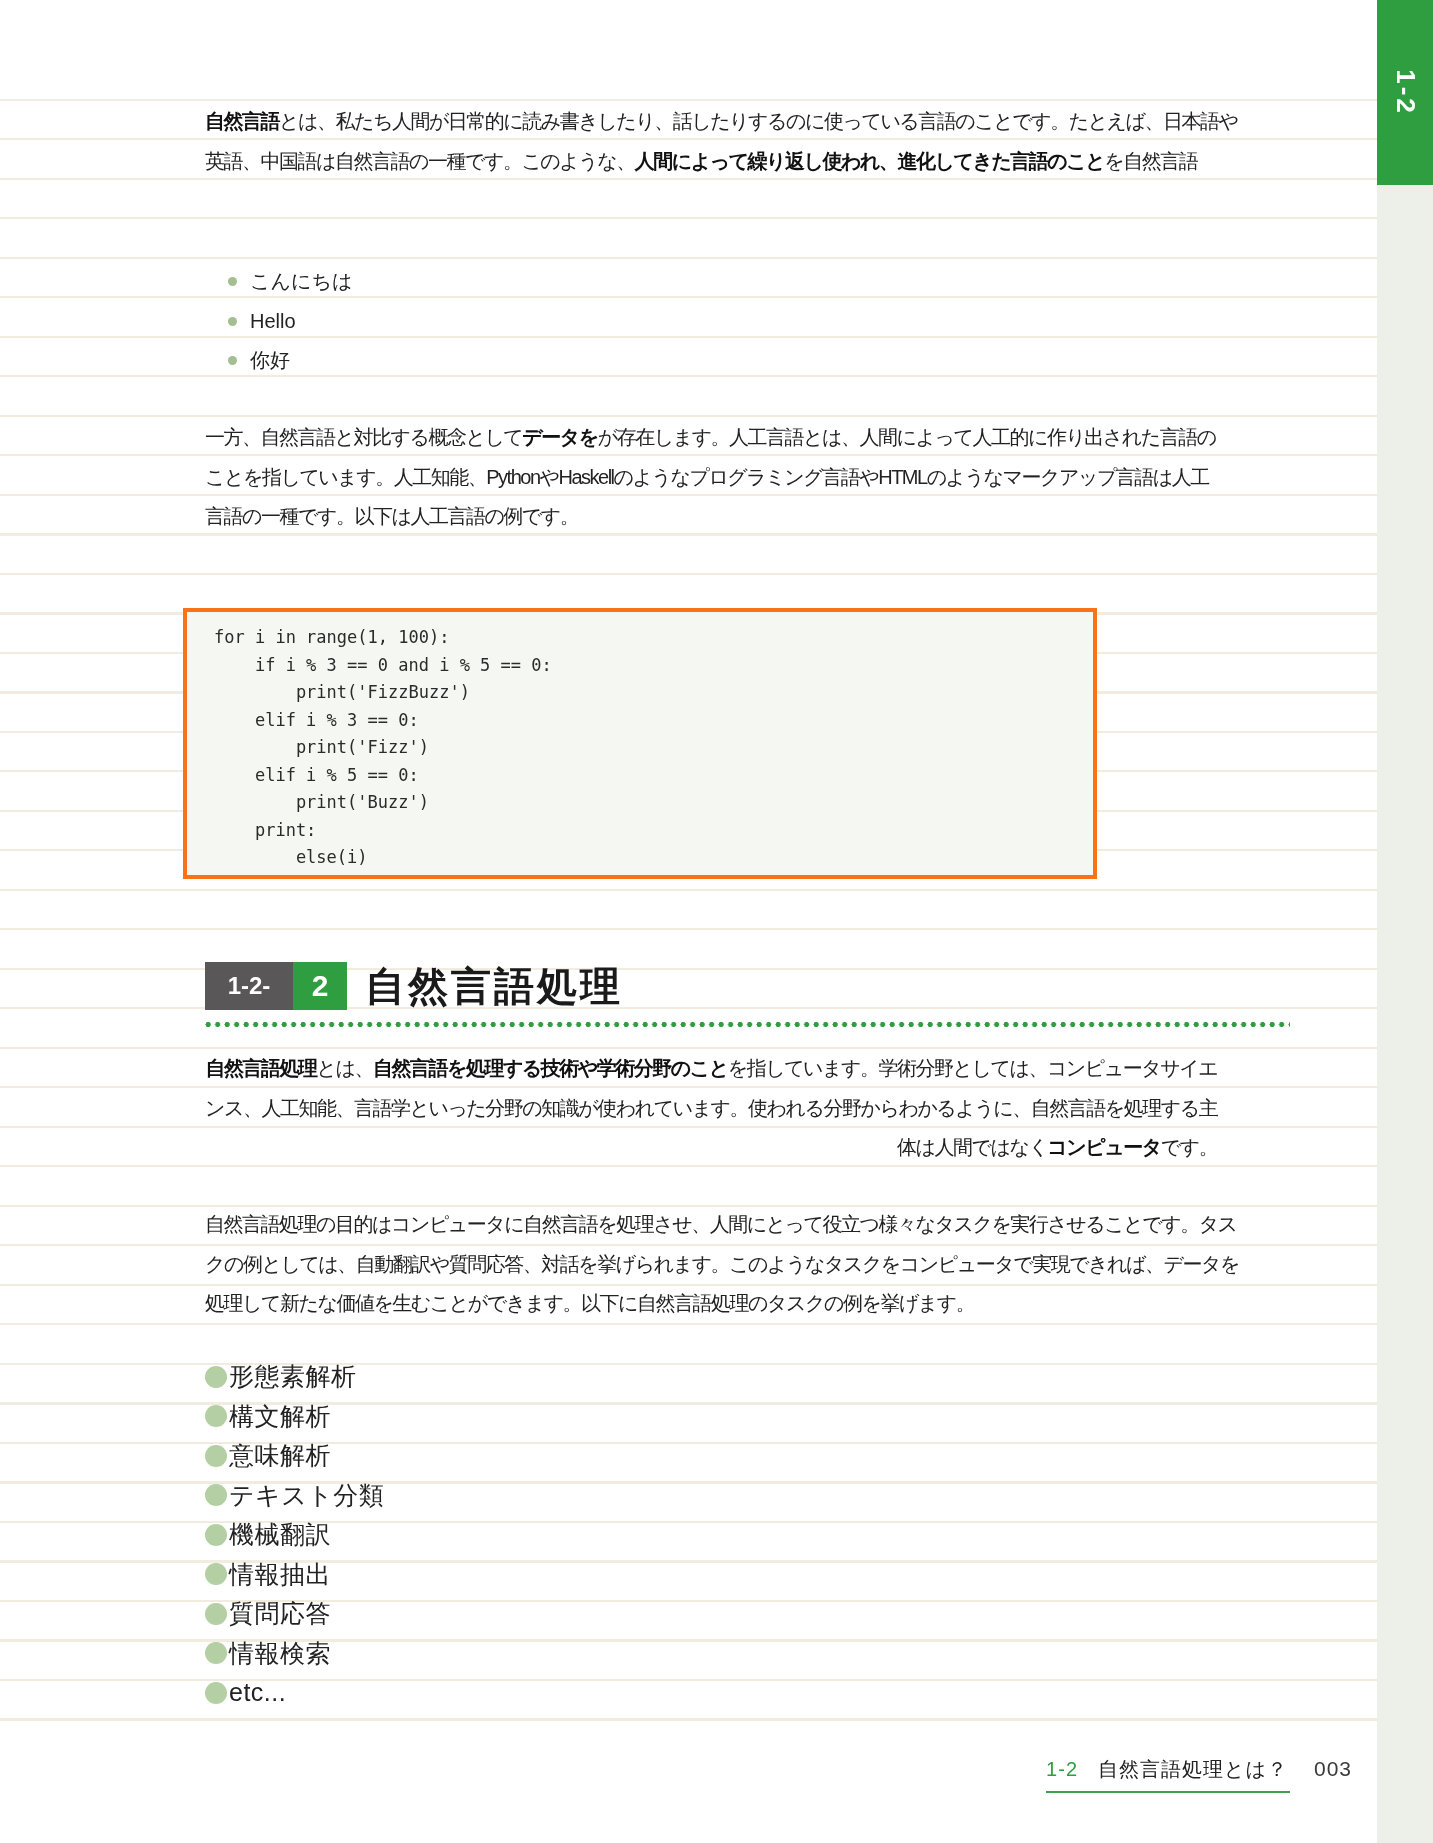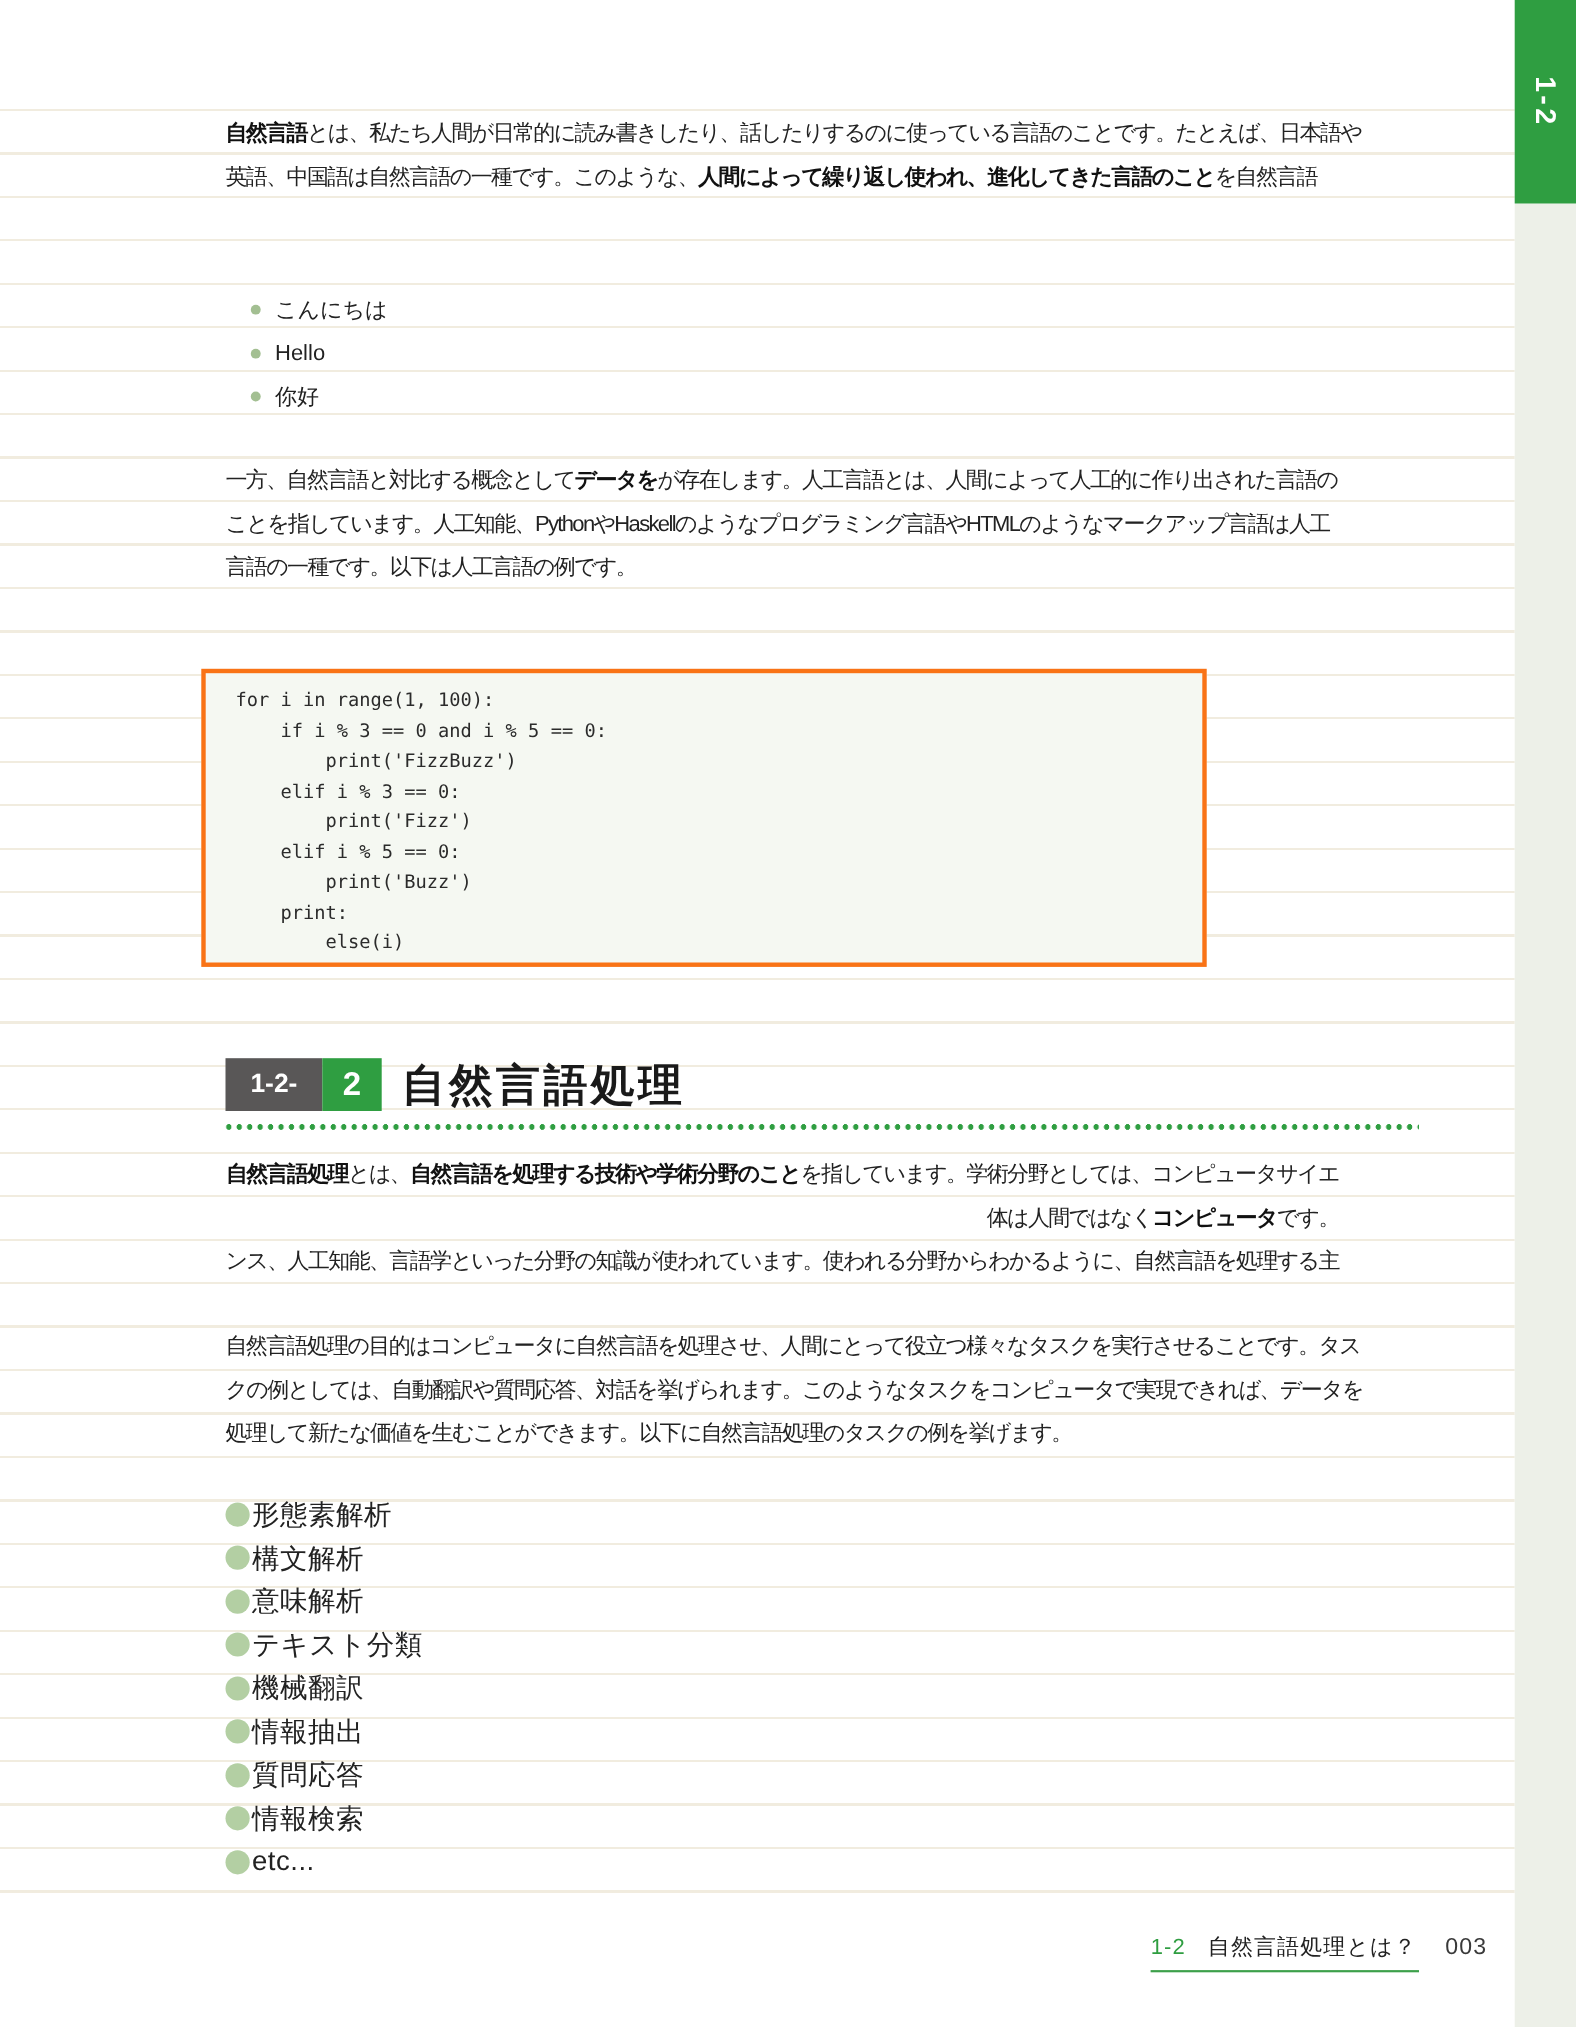--- a/index.html
+++ b/index.html
@@ -141,22 +141,22 @@
   <div class="banner">
     <div class="num-prefix">1-2-</div>
     <div class="num">2</div>
     <div class="sec-title">自然言語処理</div>
   </div>
 
   <div class="dotted-divider"></div>
 
   <div class="para" id="p3">
       <div class="tline"><span class="b">自然言語処理</span><span>とは、</span><span class="b">自然言語を処理する技術や学術分野のこと</span><span>を指しています。学術分野としては、コンピュータサイエ</span></div>
+      <div class="tline"><span>ンス、人工知能、言語学といった分野の知識が使われています。使われる分野からわかるように、自然言語を処理する主</span></div>
       <div class="tline"><span>体は人間ではなく</span><span class="b">コンピュータ</span><span>です。</span></div>
-      <div class="tline"><span>ンス、人工知能、言語学といった分野の知識が使われています。使われる分野からわかるように、自然言語を処理する主</span></div>
     </div>
 
   <div class="para" id="p4">
       <div class="tline"><span>自然言語処理の目的はコンピュータに自然言語を処理させ、人間にとって役立つ様々なタスクを実行させることです。タス</span></div>
       <div class="tline"><span>クの例としては、自動翻訳や質問応答、対話を挙げられます。このようなタスクをコンピュータで実現できれば、データを</span></div>
       <div class="tline"><span>処理して新たな価値を生むことができます。以下に自然言語処理のタスクの例を挙げます。</span></div>
     </div>
 
   <div class="task-list">
       <div class="task-item">形態素解析</div>

